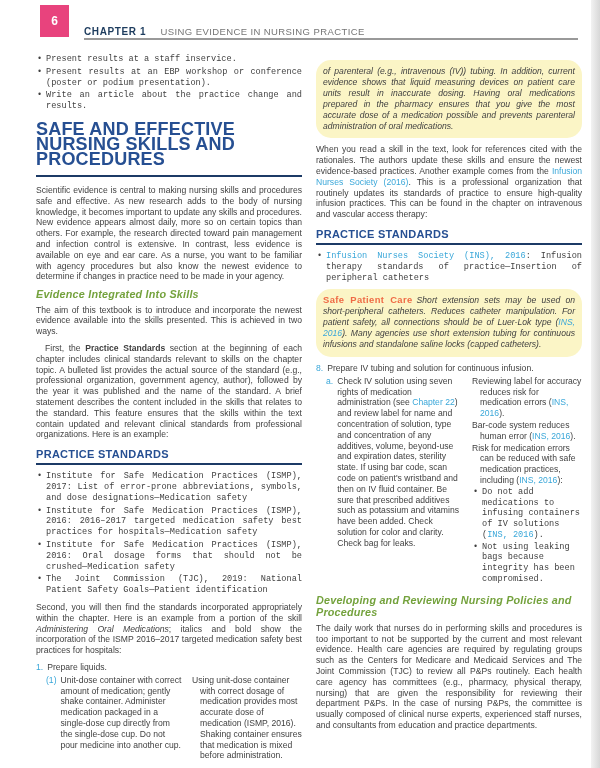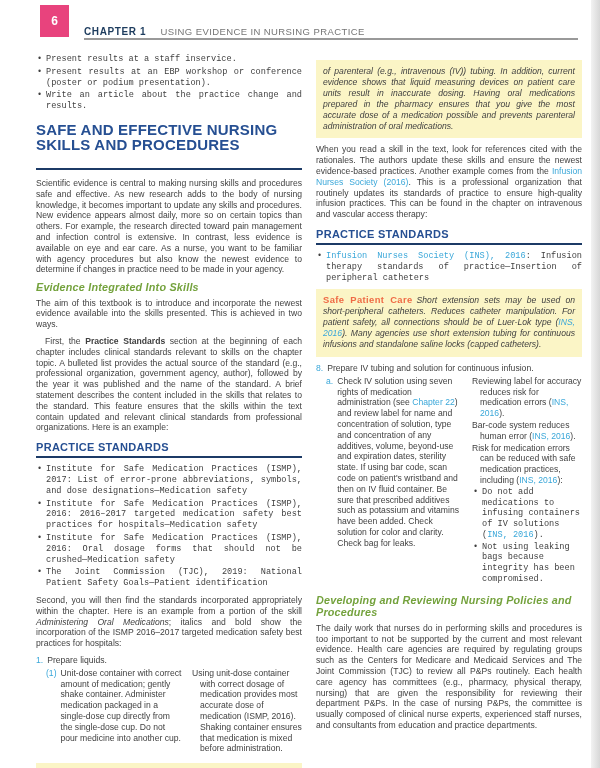--- a/index.html
+++ b/index.html
@@ -17,42 +17,42 @@
   .hrule{position:absolute;left:84px;top:38px;width:494px;border-top:2px solid #999;}
   
   .cols{position:absolute;left:36px;top:54px;width:546px;display:flex;gap:14px;}
   .col{width:266px;}
   
   .p{margin:0 0 6px;font-size:8.6px;line-height:10.8px;text-align:justify;}
   .ind{text-indent:9px;}
   .blist{list-style:none;margin:0 0 6px;padding:0;font-size:8.6px;line-height:10.8px;font-family:Liberation Mono, monospace;}
   .blist li{position:relative;padding-left:10px;margin-bottom:2px;text-align:justify;}
   .blist li::before{content:"\2022";position:absolute;left:1px;top:0;}
-  .sechead{margin:10px 0 8px;font-size:15px;line-height:15px;font-weight:bold;
+  .sechead{margin:10px 0 8px;font-size:18px;line-height:15px;font-weight:bold;
            color:var(--heading_blue,#264f92);letter-spacing:.2px;
-           border-bottom:2.5px solid var(--rule_navy,#1c3a66);padding-bottom:16px;}
+           border-bottom:2.5px solid var(--rule_navy,#1c3a66);padding-bottom:8px;}
   .greenhead{margin:2px 0 4px;font-size:10.8px;line-height:12.5px;font-weight:bold;
              color:var(--green,#74a23d);letter-spacing:.2px;font-style:italic;}
   .pshead{margin:8px 0 6px;font-size:11px;font-weight:bold;color:var(--heading_blue,#264f92);
           letter-spacing:.3px;border-bottom:2px solid var(--rule_navy,#1c3a66);padding-bottom:3px;}
   
   .skill{margin:2px 0 8px;}
   .steprow{display:flex;gap:4px;font-size:8.6px;line-height:10.8px;margin-bottom:2px;}
   .mk{color:var(--teal,#3aa7d9);flex:none;}
   .skillcols{display:flex;gap:10px;margin-left:10px;}
   .substep{display:flex;gap:4px;flex:0 0 136px;font-size:8.6px;line-height:10.8px;}
   .sstext{text-align:left;}
   .ratcol{flex:1;font-size:8.6px;line-height:10.8px;}
   .rat{margin-bottom:1px;}
   .hang{padding-left:8px;text-indent:-8px;}
   .ratcol .blist{margin:1px 0 0;}
   .ratcol .blist li{margin-bottom:1px;text-align:left;}
   
   .note{background:var(--note_bg,#fbf5c6);padding:6px 7px 7px;margin:6px 0;
-        font-size:8.6px;line-height:10.9px;text-align:justify;}
+        font-size:8.6px;line-height:10.9px;text-align:justify;border-radius:15px;}
   .notelabel{color:var(--safe_orange,#ef6a45);font-weight:bold;font-style:normal;
              font-size:9.4px;letter-spacing:.4px;margin-right:4px;}
   .notebody{font-style:italic;}
   
   .lk{color:var(--teal,#3aa7d9);}
   .b{font-weight:bold;}
   .i{font-style:italic;}
 </style>
 </head>
 <body>

